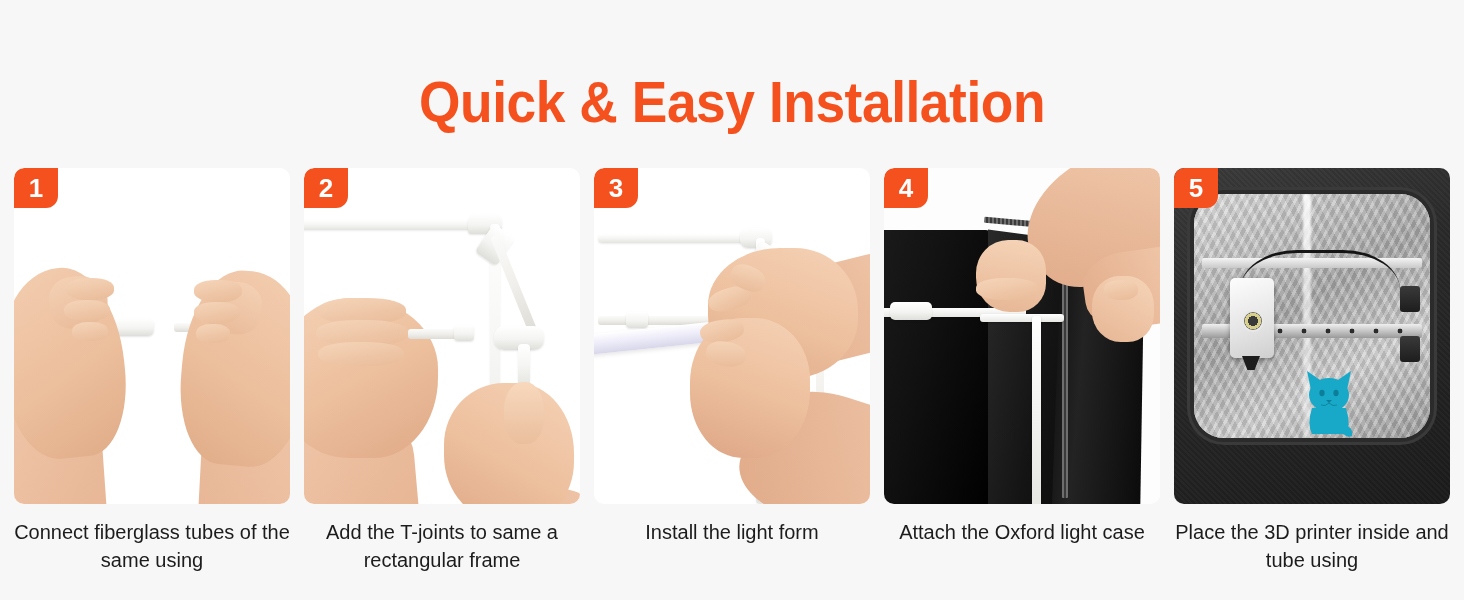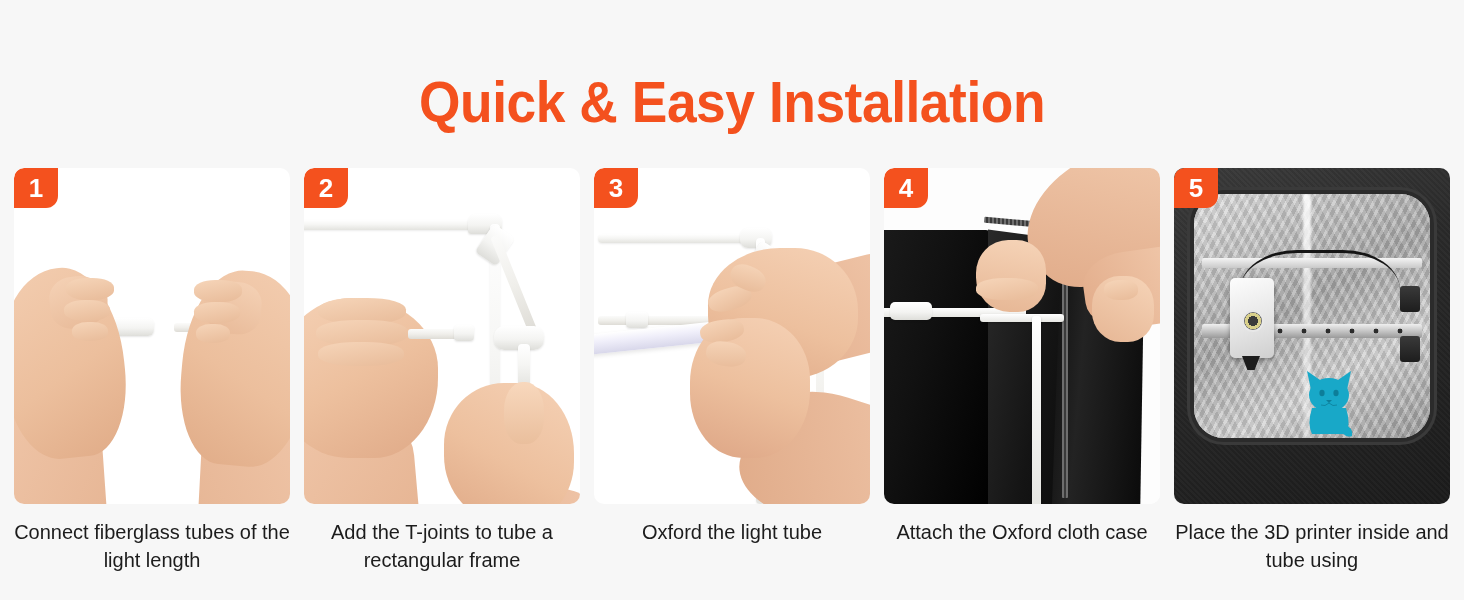--- a/index.html
+++ b/index.html
@@ -400,21 +400,21 @@
           <div class="s1-fing noop" style="left:50px;top:132px;width:46px;height:21px;"></div>
           <div class="s1-fing noop" style="left:58px;top:154px;width:36px;height:19px;"></div>
 
           <div class="s1-handR noop"></div>
           <div class="s1-fing noop" style="right:48px;top:112px;width:48px;height:22px;"></div>
           <div class="s1-fing noop" style="right:50px;top:134px;width:46px;height:21px;"></div>
           <div class="s1-fing noop" style="right:60px;top:156px;width:34px;height:19px;"></div>
         </div>
         <div class="badge">1</div>
       </div>
-      <div class="caption">Connect fiberglass tubes of the light length</div>
+      <div class="caption">Connect fiberglass tubes of the same using</div>
     </div>
 
     <div class="step">
       <div class="photo">
         <div class="scene noop">
           <div class="tube noop" style="left:-6px;top:52px;width:178px;height:10px;"></div>
           <div class="joint noop" style="left:164px;top:46px;width:34px;height:20px;border-radius:8px 8px 3px 3px;"></div>
           <div class="tube noop" style="left:186px;top:56px;width:10px;height:290px;"></div>
           <div class="joint noop" style="left:178px;top:60px;width:26px;height:34px;transform:rotate(34deg);"></div>
           <div class="tube-slim noop" style="left:186px;top:68px;width:9px;height:104px;transform:rotate(-22deg);transform-origin:top center;"></div>
@@ -429,21 +429,21 @@
 
           <div class="tube-slim noop" style="left:104px;top:161px;width:62px;height:10px;"></div>
           <div class="joint noop" style="left:150px;top:157px;width:20px;height:16px;border-radius:4px;"></div>
 
           <div class="s2-armR noop"></div>
           <div class="s2-handR noop"></div>
           <div class="thumb noop" style="right:36px;top:214px;width:40px;height:62px;"></div>
         </div>
         <div class="badge">2</div>
       </div>
-      <div class="caption">Add the T-joints to tube a rectangular frame</div>
+      <div class="caption">Add the T-joints to same a rectangular frame</div>
     </div>
 
     <div class="step">
       <div class="photo">
         <div class="scene noop">
           <div class="tube noop" style="left:4px;top:66px;width:152px;height:9px;"></div>
           <div class="joint noop" style="left:146px;top:60px;width:32px;height:20px;border-radius:8px;"></div>
           <div class="tube noop" style="left:162px;top:70px;width:9px;height:266px;"></div>
           <div class="joint noop" style="left:158px;top:76px;width:22px;height:30px;transform:rotate(32deg);"></div>
           <div class="tube-slim noop" style="left:222px;top:152px;width:8px;height:184px;"></div>
@@ -460,21 +460,21 @@
           <div class="s1-fing noop" style="right:118px;top:120px;width:44px;height:22px;transform:rotate(-16deg);"></div>
           <div class="s1-fing noop" style="right:104px;top:98px;width:36px;height:24px;transform:rotate(24deg);"></div>
 
           <div class="s3-armL noop"></div>
           <div class="s3-handL noop"></div>
           <div class="s1-fing noop" style="left:106px;top:152px;width:44px;height:22px;transform:rotate(-8deg);"></div>
           <div class="s1-fing noop" style="left:112px;top:174px;width:40px;height:24px;transform:rotate(10deg);"></div>
         </div>
         <div class="badge">3</div>
       </div>
-      <div class="caption">Oxford the light tube</div>
+      <div class="caption">Install the light form</div>
     </div>
 
     <div class="step">
       <div class="photo">
         <div class="scene noop">
           <div class="s4-bg noop"></div>
 
           <div class="cloth-front noop"></div>
           <div class="silver-panel noop"></div>
           <div class="silver-panel2 noop"></div>
@@ -492,21 +492,21 @@
           <div class="s4-armU noop"></div>
           <div class="s4-handU noop"></div>
           <div class="s1-fing noop" style="left:92px;top:110px;width:62px;height:22px;"></div>
 
           <div class="s4-armR noop"></div>
           <div class="s4-handR noop"></div>
           <div class="s1-fing noop" style="right:22px;top:112px;width:34px;height:20px;"></div>
         </div>
         <div class="badge">4</div>
       </div>
-      <div class="caption">Attach the Oxford cloth case</div>
+      <div class="caption">Attach the Oxford light case</div>
     </div>
 
     <div class="step">
       <div class="photo">
         <div class="scene noop">
           <div class="s5-bg noop"></div>
 
           <div class="s5-window noop">
             <div class="s5-foil noop"></div>
             <div class="s5-seam noop"></div>

